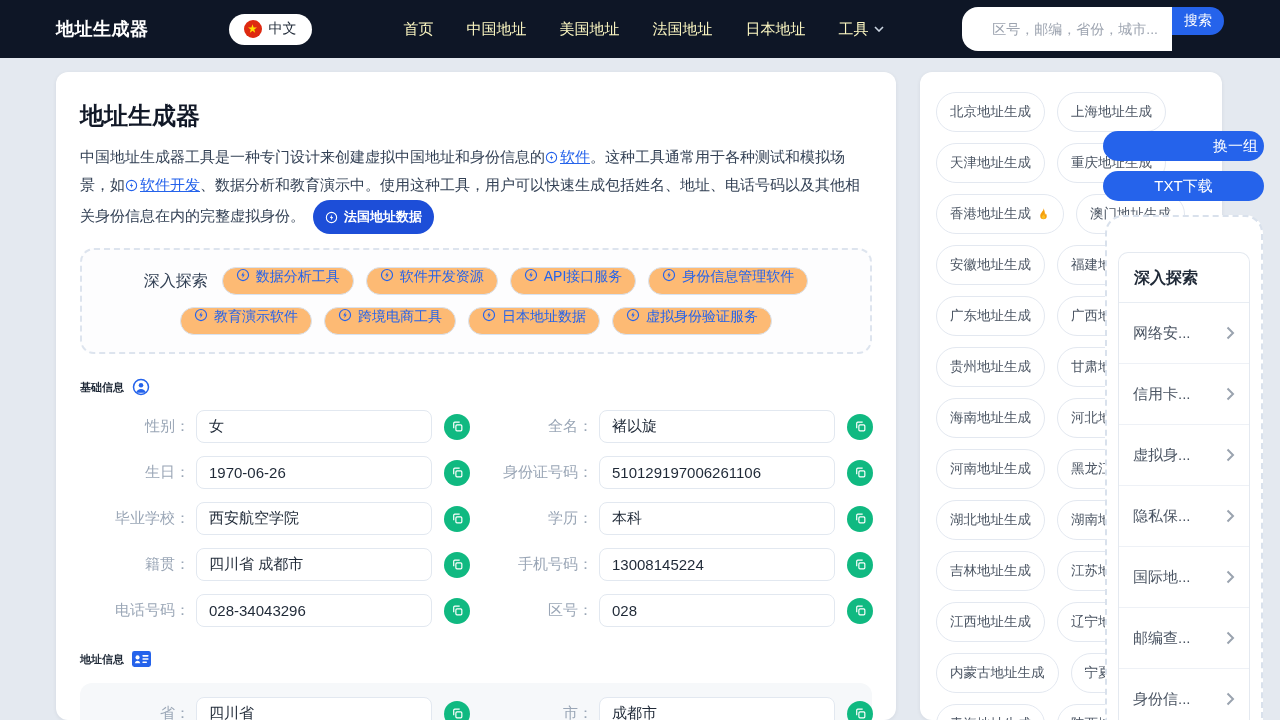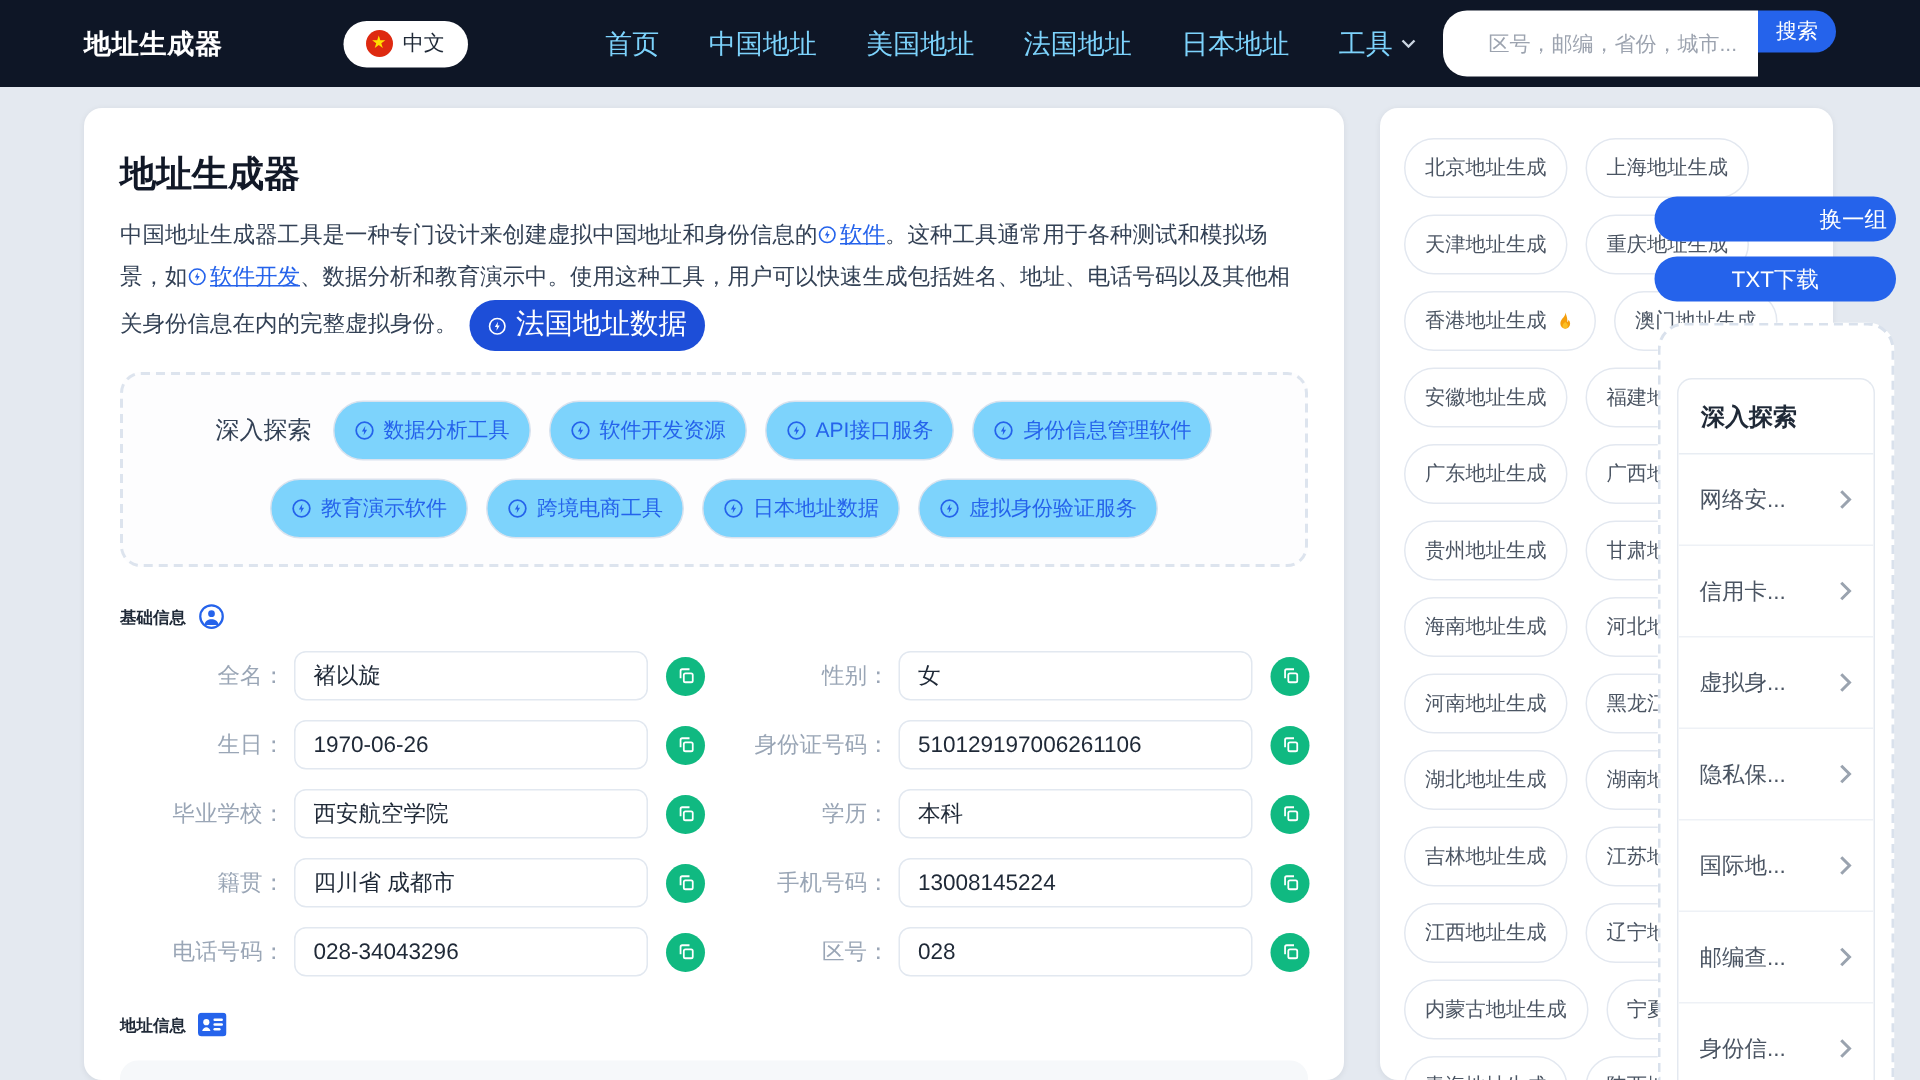--- a/index.html
+++ b/index.html
@@ -13,42 +13,42 @@
   
   .navbar{position:absolute;top:0;left:0;right:0;height:58px;background:#0e1626;
     display:flex;align-items:center;padding:0 56px;box-sizing:border-box;z-index:40;}
   .logo{color:#ffffff;font-size:18px;font-weight:bold;letter-spacing:.5px;cursor:pointer;}
   .lang-pill{margin-left:80px;background:#ffffff;border:none;border-radius:16px;height:31px;
     display:flex;align-items:center;gap:7px;padding:0 15px;cursor:pointer;}
   .flag{width:18px;height:18px;border-radius:50%;background:#de2910;color:#ffde00;
     font-size:10px;line-height:18px;text-align:center;flex:none;}
   .lang-label{font-size:14px;color:#1f2937;}
   .nav-links{display:flex;gap:33px;margin-left:92px;align-items:center;}
-  .nav-link{color:#7dd3fc;font-size:18px;cursor:pointer;display:flex;align-items:center;gap:5px;}
+  .nav-link{color:#fef9c3;font-size:15px;cursor:pointer;display:flex;align-items:center;gap:5px;}
   .search-box{margin-left:auto;display:flex;}
   .search-input{width:182px;height:44px;border:none;border-radius:16px 0 0 16px;
     padding:0 14px;font-size:14px;color:#1f2937;outline:none;text-align:right;}
   .search-input::placeholder{color:#9ca3af;}
   .search-btn{width:52px;height:28px;border:none;border-radius:0 16px 16px 0;
     background:#2563eb;color:#fff;font-size:14px;cursor:pointer;}
   
   .main-card{position:absolute;left:56px;top:72px;width:840px;height:648px;background:#fff;
     border-radius:12px;box-shadow:0 1px 4px rgba(15,23,42,.07);
     padding:28px 24px 0;box-sizing:border-box;overflow:hidden;}
   .page-title{margin:0;font-size:24px;font-weight:bold;color:#111827;}
   .intro{margin:12px 0 0;font-size:15px;line-height:26px;color:#334155;}
   .ilink{color:#2563eb;text-decoration:underline;cursor:pointer;white-space:nowrap;}
   .ibolt{color:#2563eb;display:inline-block;vertical-align:-2px;margin-right:2px;text-decoration:none;}
   .fr-badge{display:inline-flex;align-items:center;gap:6px;background:#1d4ed8;color:#fff;
-    border-radius:999px;padding:4px 12px;font-size:19px;margin-left:8px;vertical-align:middle;cursor:pointer;}
+    border-radius:999px;padding:4px 12px;font-size:13px;margin-left:8px;vertical-align:middle;cursor:pointer;font-weight:bold;}
   .explore-box{margin-top:14px;border:2px dashed #dde4ee;border-radius:14px;background:#fdfdfe;
     padding:17px 20px;display:flex;flex-wrap:wrap;justify-content:center;align-items:center;gap:12px;}
   .explore-label{font-size:16px;color:#334155;margin-right:2px;}
-  .xpill{display:inline-flex;align-items:center;gap:6px;background:#7dd3fc;border:1px solid #d9e2ee;
-    border-radius:999px;padding:0 13px;height:40px;color:#2563eb;font-size:14px;cursor:pointer;}
+  .xpill{display:inline-flex;align-items:flex-start;gap:6px;background:#fdba74;border:1px solid #d9e2ee;
+    border-radius:999px;padding:0 13px;height:28px;color:#2563eb;font-size:14px;cursor:pointer;}
   .sec-title{display:flex;align-items:center;gap:8px;margin-top:24px;
     font-size:11px;font-weight:bold;color:#1f2937;}
   .fields-grid{margin-top:14px;display:grid;grid-template-columns:1fr 1fr;column-gap:13px;row-gap:13px;}
   .field{display:flex;align-items:center;}
   .f-label{width:110px;text-align:right;color:#9aa6b6;font-size:15px;flex:none;}
   .f-label::after{content:"：";}
   .f-input{margin-left:6px;width:236px;height:33px;border:1px solid #e2e8f0;border-radius:8px;
     padding:0 12px;font-size:15px;color:#1f2937;background:#fff;outline:none;box-sizing:border-box;}
   .copy-btn{margin-left:12px;width:26px;height:26px;border-radius:50%;border:none;background:#10b981;
     display:flex;align-items:center;justify-content:center;cursor:pointer;flex:none;padding:0;}
@@ -181,32 +181,32 @@
   <div class="sec-title">
     <span>基础信息</span>
     <svg width="18" height="18" viewBox="0 0 24 24" fill="none" stroke="#2563eb" stroke-width="2">
         <circle cx="12" cy="12" r="10"></circle>
         <circle cx="12" cy="9.5" r="3" fill="#2563eb" stroke="none"></circle>
         <path d="M5.5 19.5c1-3.5 3.5-5 6.5-5s5.5 1.5 6.5 5z" fill="#2563eb" stroke="none"></path>
       </svg>
   </div>
   <div class="fields-grid" id="basic-grid">
       <div class="field">
+    <span class="f-label">性别</span>
+    <input class="f-input" readonly="" value="女" style="">
+    <button class="copy-btn">
+      <svg width="13" height="13" viewBox="0 0 24 24" fill="none" stroke="#fff" stroke-width="2.2">
+            <rect x="9" y="9" width="11" height="11" rx="2"></rect>
+            <path d="M5 15V6a2 2 0 012-2h9"></path>
+          </svg>
+    </button>
+  </div>
+      <div class="field">
     <span class="f-label">全名</span>
     <input class="f-input" readonly="" value="褚以旋" style="">
-    <button class="copy-btn">
-      <svg width="13" height="13" viewBox="0 0 24 24" fill="none" stroke="#fff" stroke-width="2.2">
-            <rect x="9" y="9" width="11" height="11" rx="2"></rect>
-            <path d="M5 15V6a2 2 0 012-2h9"></path>
-          </svg>
-    </button>
-  </div>
-      <div class="field">
-    <span class="f-label">性别</span>
-    <input class="f-input" readonly="" value="女" style="">
     <button class="copy-btn">
       <svg width="13" height="13" viewBox="0 0 24 24" fill="none" stroke="#fff" stroke-width="2.2">
             <rect x="9" y="9" width="11" height="11" rx="2"></rect>
             <path d="M5 15V6a2 2 0 012-2h9"></path>
           </svg>
     </button>
   </div>
       <div class="field">
     <span class="f-label">生日</span>
     <input class="f-input" readonly="" value="1970-06-26" style="">

